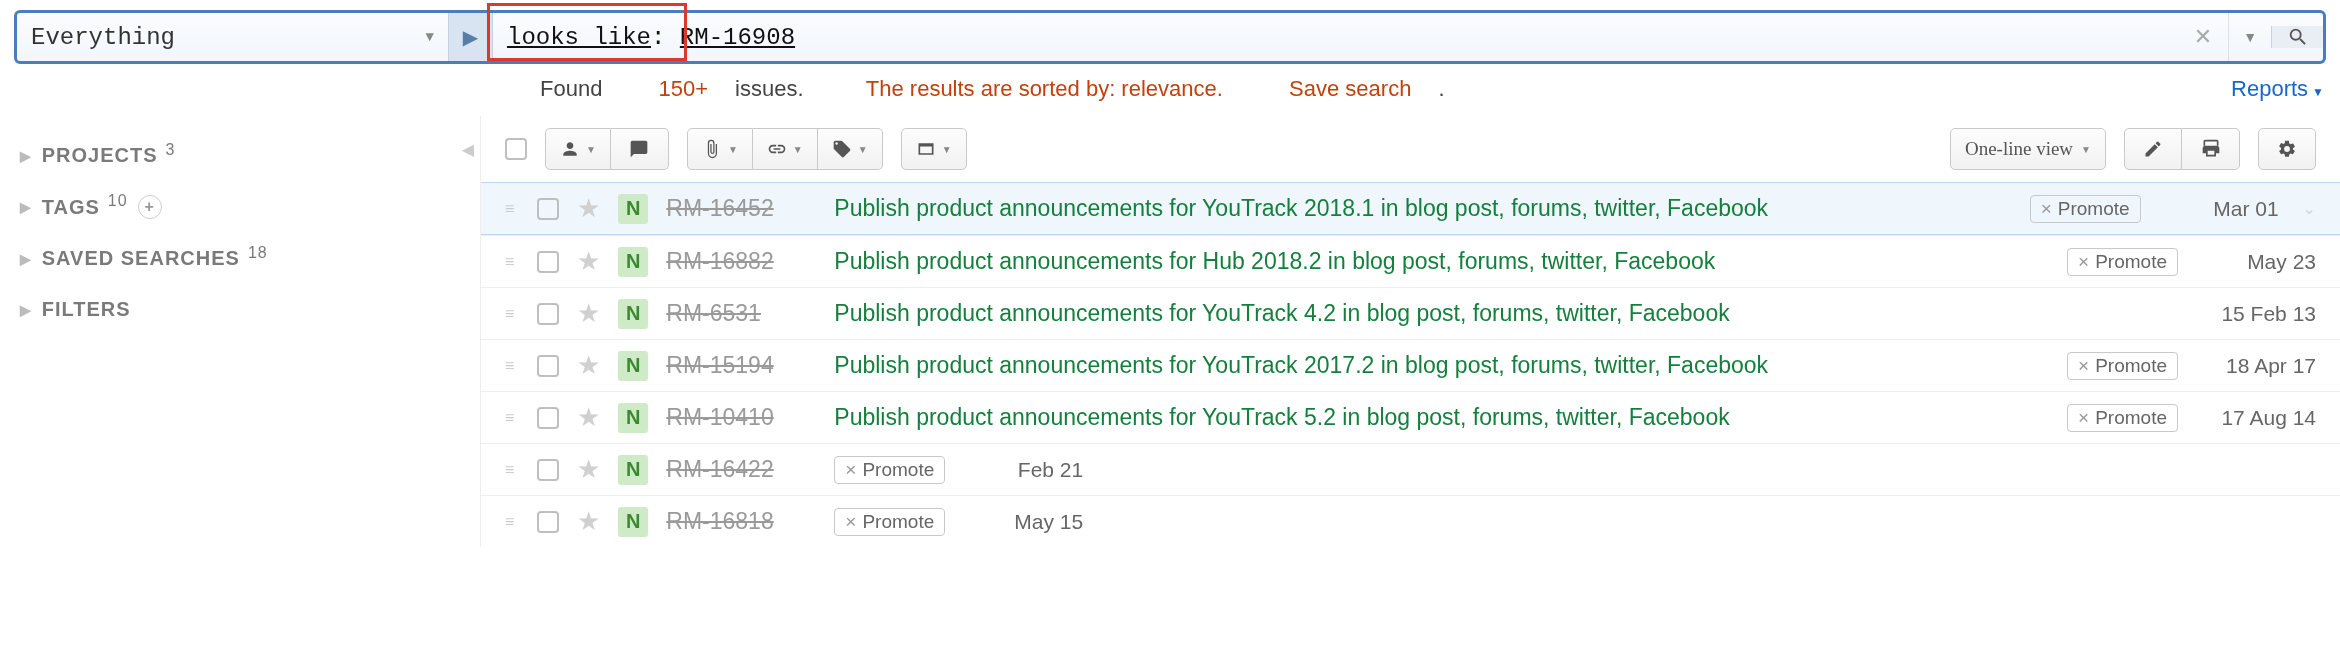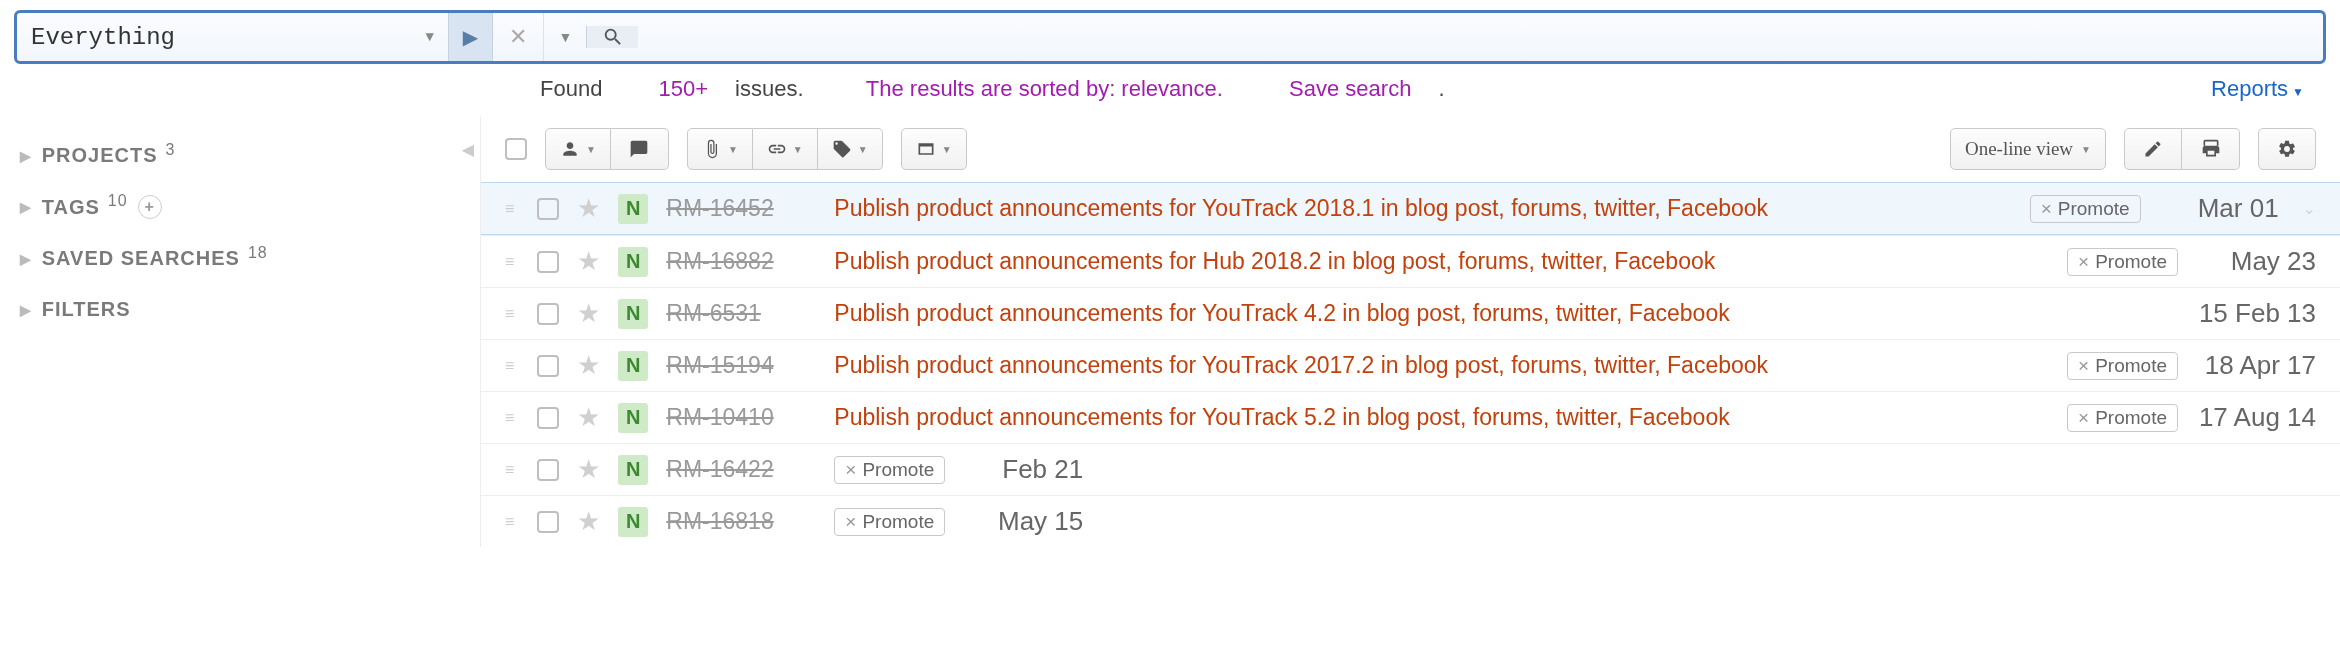--- a/index.html
+++ b/index.html
@@ -15,22 +15,22 @@
 .underline { text-decoration: underline; }
 .redbox { position: absolute; left: -6px; top: -10px; width: 200px; height: 58px; border: 3px solid #d93a2f; pointer-events: none; }
 .search-right { display: flex; align-items: center; }
 .clear-x { color: #aaa; padding: 0 16px; cursor: pointer; font-size: 22px; }
 .drop-caret { color: #888; padding: 0 14px; cursor: pointer; font-size: 14px; border-left: 1px solid #dbe2ea; height: 100%; display: flex; align-items: center; }
 .search-btn { width: 52px; background: #e9eef4; border-left: 1px solid #c6d2e0; display: flex; align-items: center; justify-content: center; cursor: pointer; }
 .search-btn svg { width: 22px; height: 22px; fill: #555; }
 
 
 .summary { display: flex; justify-content: flex-start; padding: 4px 20px 14px 540px; font-size: 22px; color: #444; position: relative; gap: 23px; }
-.summary .link { color: #a21caf; cursor: pointer; margin: 0 4px; }
-.reports { position: absolute; right: 36px; color: #1a66c8; cursor: pointer; }
+.summary .link { color: #c2410c; cursor: pointer; margin: 0 4px; }
+.reports { position: absolute; right: 16px; color: #1a66c8; cursor: pointer; }
 .reports .caret2 { font-size: 12px; color: #1a66c8; margin-left: 4px; }
 
 
 .main { display: flex; }
 .sidebar { width: 480px; padding: 14px 20px; position: relative; }
 .side-sec { display: flex; align-items: center; color: #7a7a7a; font-weight: 700; letter-spacing: 1px; font-size: 20px; padding: 14px 0; cursor: pointer; }
 .side-sec .tri { color: #bbb; margin-right: 10px; font-size: 14px; }
 .side-sec .cnt { font-weight: 400; font-size: 16px; margin-left: 8px; position: relative; top: -6px; }
 .side-sec .plus { margin-left: 10px; width: 24px; height: 24px; border: 1px solid #ccc; border-radius: 50%; display: flex; align-items: center; justify-content: center; font-size: 16px; color: #999; cursor: pointer; }
 .collapse-caret { position: absolute; right: 6px; top: 24px; color: #ccc; font-size: 16px; cursor: pointer; }
@@ -52,36 +52,43 @@
 .tbtn svg { width: 20px; height: 20px; fill: #555; }
 
 
 .rows { }
 .row { display: flex; align-items: center; padding: 10px 24px; border-top: 1px solid #eee; font-size: 23px; color: #555; gap: 18px; position: relative; }
 .row.sel { background: #eff6fc; border-top: 1px solid #bcd7ee; border-bottom: 1px solid #bcd7ee; }
 .drag { color: #ccc; font-size: 16px; width: 14px; cursor: grab; }
 .star { color: #d0d0d0; font-size: 26px; cursor: pointer; }
 .badge-n { background: #cfeac7; color: #3c8a2f; font-weight: 700; width: 30px; height: 30px; display: flex; align-items: center; justify-content: center; border-radius: 3px; font-size: 20px; }
 .issue-id { color: #9a9a9a; text-decoration: line-through; width: 150px; cursor: pointer; }
-.summary-text { flex: 1; white-space: nowrap; overflow: hidden; text-overflow: clip; color: #c2410c; cursor: pointer; }
+.summary-text { flex: 1; white-space: nowrap; overflow: hidden; text-overflow: clip; color: #15803d; cursor: pointer; }
 .tag { border: 1px solid #c9c9c9; border-radius: 4px; padding: 2px 10px; font-size: 19px; color: #666; display: flex; align-items: center; gap: 6px; cursor: pointer; }
 .tag .tx { color: #999; }
-.date { width: 120px; text-align: right; color: #666; font-size: 26px; }
+.date { width: 120px; text-align: right; color: #666; font-size: 21px; }
 .row .expand { color: #cfd8e2; font-size: 16px; cursor: pointer; margin-left: 6px; }
 </style>
 </head>
 <body>
 
 <div class="search-bar">
   <div class="scope-select">
     <span>Everything</span>
     <span class="caret">▼</span>
   </div>
   <div class="arrow-btn">
     <span>▶</span>
+  </div>
+  <div class="query-wrap">
+    <div class="redbox"></div>
+    <span class="query-text">
+      <span class="underline">looks like</span><span>:</span>
+      <span class="underline">RM-16908</span>
+    </span>
   </div>
   <div class="search-right">
     <span class="clear-x">✕</span>
     <span class="drop-caret">▼</span>
     <div class="search-btn">
       <svg viewBox="0 0 24 24">
           <path d="M15.5 14h-.79l-.28-.27A6.471 6.471 0 0016 9.5 6.5 6.5 0 109.5 16c1.61 0 3.09-.59 4.23-1.57l.27.28v.79l5 4.99L20.49 19l-4.99-5zm-6 0C7.01 14 5 11.99 5 9.5S7.01 5 9.5 5 14 7.01 14 9.5 11.99 14 9.5 14z"></path>
         </svg>
     </div>
   </div>

